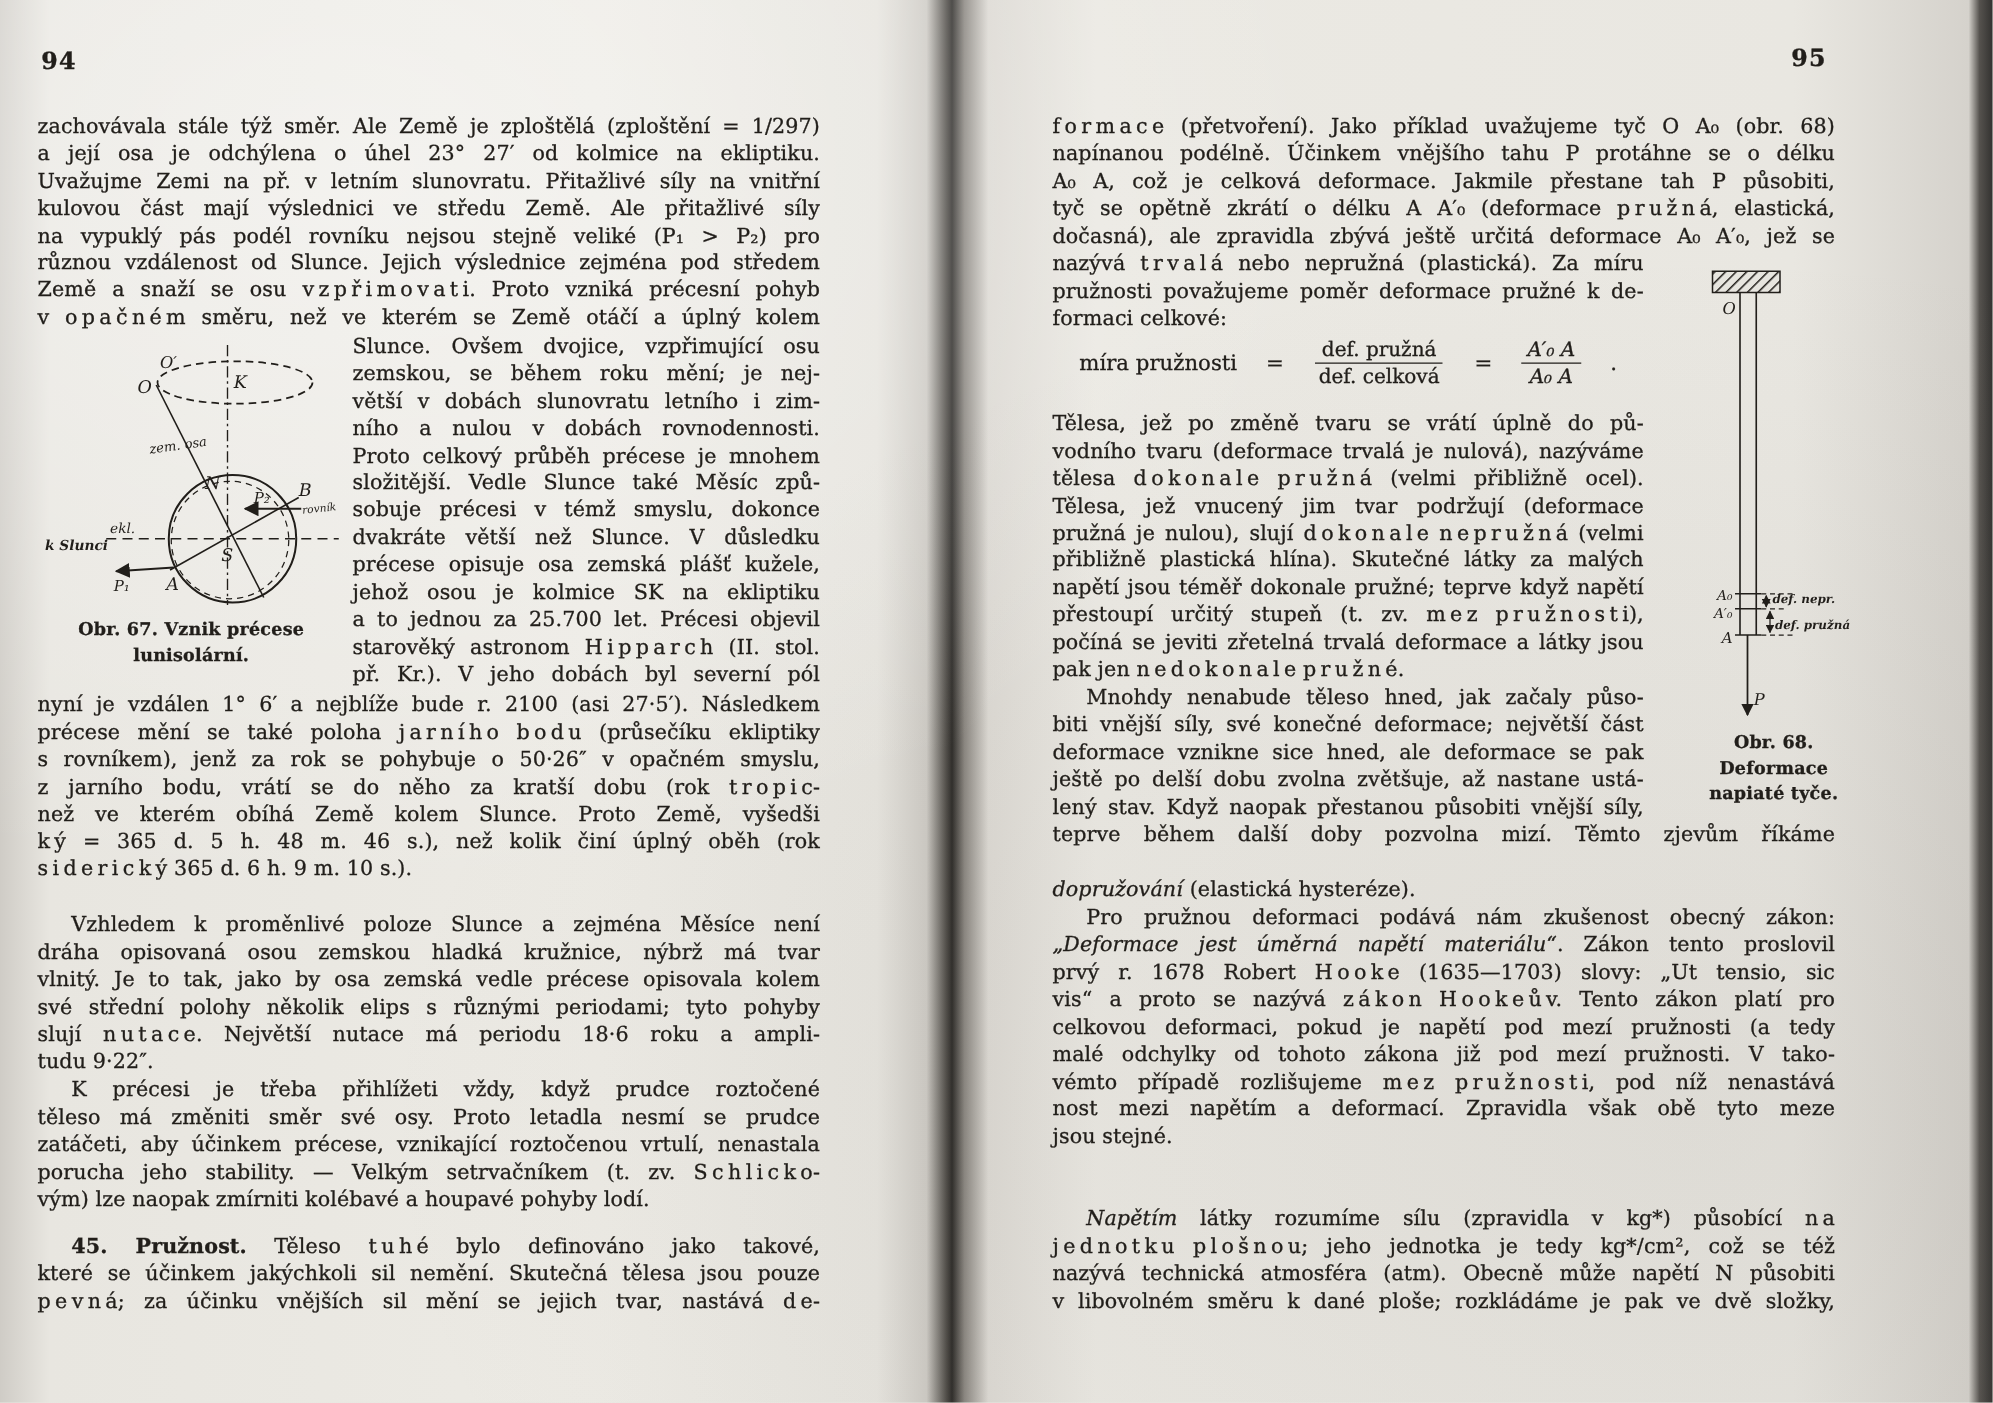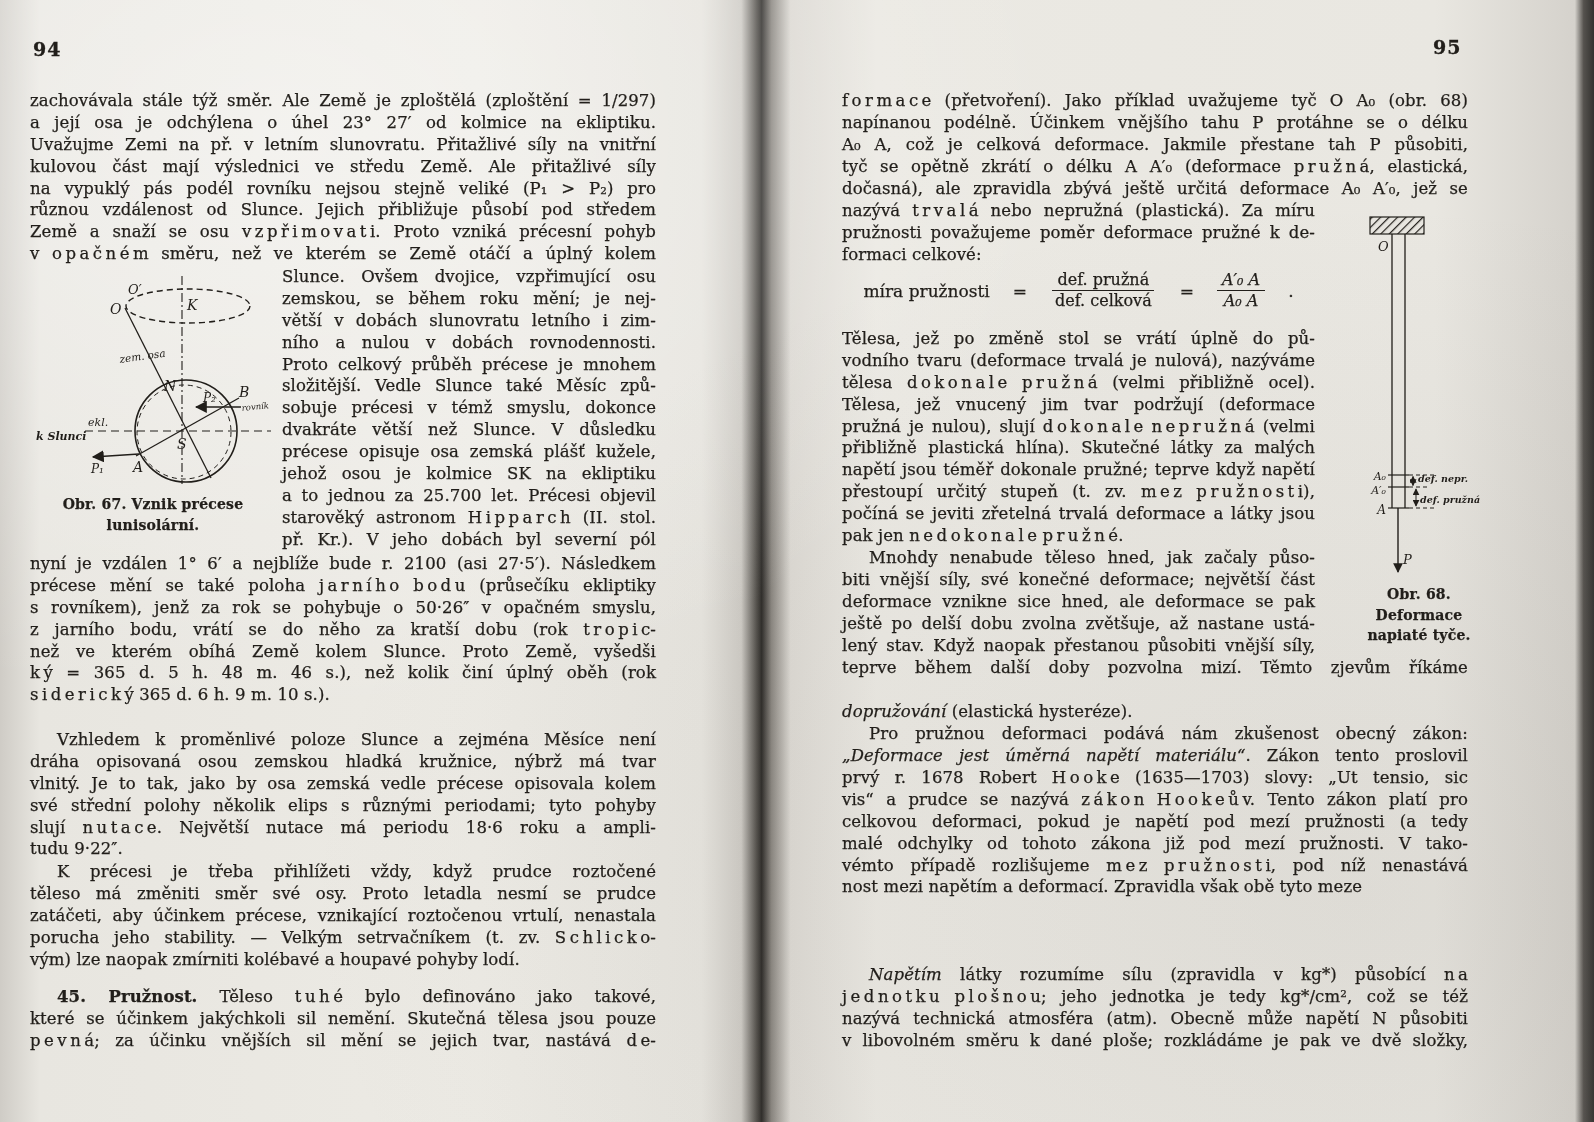--- a/index.html
+++ b/index.html
@@ -40,21 +40,21 @@
 <body>
 
 <div class="pageno" style="left:33px;top:38px">94</div>
 
 <div class="block" style="left:30px;top:90px;width:626px">
     <div class="tline">zachovávala stále týž směr. Ale Země je zploštělá (zploštění = 1/297)</div>
     <div class="tline">a její osa je odchýlena o úhel 23° 27′ od kolmice na ekliptiku.</div>
     <div class="tline">Uvažujme Zemi na př. v letním slunovratu. Přitažlivé síly na vnitřní</div>
     <div class="tline">kulovou část mají výslednici ve středu Země. Ale přitažlivé síly</div>
     <div class="tline">na vypuklý pás podél rovníku nejsou stejně veliké (P₁ &gt; P₂) pro</div>
-    <div class="tline">různou vzdálenost od Slunce. Jejich přibližuje působí pod středem</div>
+    <div class="tline">různou vzdálenost od Slunce. Jejich výslednice zejména pod středem</div>
     <div class="tline">Země a snaží se osu v z p ř i m o v a t i. Proto vzniká précesní pohyb</div>
     <div class="tline">v o p a č n é m směru, než ve kterém se Země otáčí a úplný kolem</div>
   </div>
 
 <figure class="fig" style="left:28px;top:270px;width:250px">
   <svg width="250" height="220" viewBox="0 0 250 220">
     <defs>
       <marker id="arrL" viewBox="0 0 10 10" refX="9" refY="5" markerWidth="8" markerHeight="8" orient="auto-start-reverse">
         <path d="M0,0 L10,5 L0,10 z" fill="#211e1a"></path>
       </marker>
@@ -171,21 +171,21 @@
   </span>
   <span>=</span>
   <span class="frac ital">
     <span class="num">A′₀ A</span>
     <span class="den">A₀ A</span>
   </span>
   <span>.</span>
 </div>
 
 <div class="block endshort" style="left:842px;top:328px;width:473px">
-    <div class="tline">Tělesa, jež po změně stol se vrátí úplně do pů-</div>
+    <div class="tline">Tělesa, jež po změně tvaru se vrátí úplně do pů-</div>
     <div class="tline">vodního tvaru (deformace trvalá je nulová), nazýváme</div>
     <div class="tline">tělesa d o k o n a l e p r u ž n á (velmi přibližně ocel).</div>
     <div class="tline">Tělesa, jež vnucený jim tvar podržují (deformace</div>
     <div class="tline">pružná je nulou), slují d o k o n a l e n e p r u ž n á (velmi</div>
     <div class="tline">přibližně plastická hlína). Skutečné látky za malých</div>
     <div class="tline">napětí jsou téměř dokonale pružné; teprve když napětí</div>
     <div class="tline">přestoupí určitý stupeň (t. zv. m e z p r u ž n o s t i),</div>
     <div class="tline">počíná se jeviti zřetelná trvalá deformace a látky jsou</div>
     <div class="tline">pak jen n e d o k o n a l e p r u ž n é.</div>
   </div>
@@ -205,25 +205,26 @@
 </div>
 
 <div class="block" style="left:842px;top:723px;width:626px">
   <div class="tline indent">Pro pružnou deformaci podává nám zkušenost obecný zákon:</div>
 </div>
 <div class="block" style="left:842px;top:745px;width:626px">
   <div class="tline"><i>„Deformace jest úměrná napětí materiálu“</i><span>. Zákon tento proslovil</span></div>
 </div>
 <div class="block endshort" style="left:842px;top:767px;width:626px">
     <div class="tline">prvý r. 1678 Robert H o o k e (1635—1703) slovy: „Ut tensio, sic</div>
-    <div class="tline">vis“ a prudce se nazývá z á k o n H o o k e ů v. Tento zákon platí pro</div>
+    <div class="tline">vis“ a proto se nazývá z á k o n H o o k e ů v. Tento zákon platí pro</div>
     <div class="tline">celkovou deformaci, pokud je napětí pod mezí pružnosti (a tedy</div>
     <div class="tline">malé odchylky od tohoto zákona již pod mezí pružnosti. V tako-</div>
     <div class="tline">vémto případě rozlišujeme m e z p r u ž n o s t i, pod níž nenastává</div>
     <div class="tline">nost mezi napětím a deformací. Zpravidla však obě tyto meze</div>
+    <div class="tline">jsou stejné.</div>
   </div>
 
 <div class="block" style="left:842px;top:964px;width:626px">
   <div class="tline indent"><i>Napětím</i><span> látky rozumíme sílu (zpravidla v kg*) působící n a</span></div>
 </div>
 <div class="block" style="left:842px;top:986px;width:626px">
     <div class="tline">j e d n o t k u p l o š n o u; jeho jednotka je tedy kg*/cm², což se též</div>
     <div class="tline">nazývá technická atmosféra (atm). Obecně může napětí N působiti</div>
     <div class="tline">v libovolném směru k dané ploše; rozkládáme je pak ve dvě složky,</div>
   </div>

